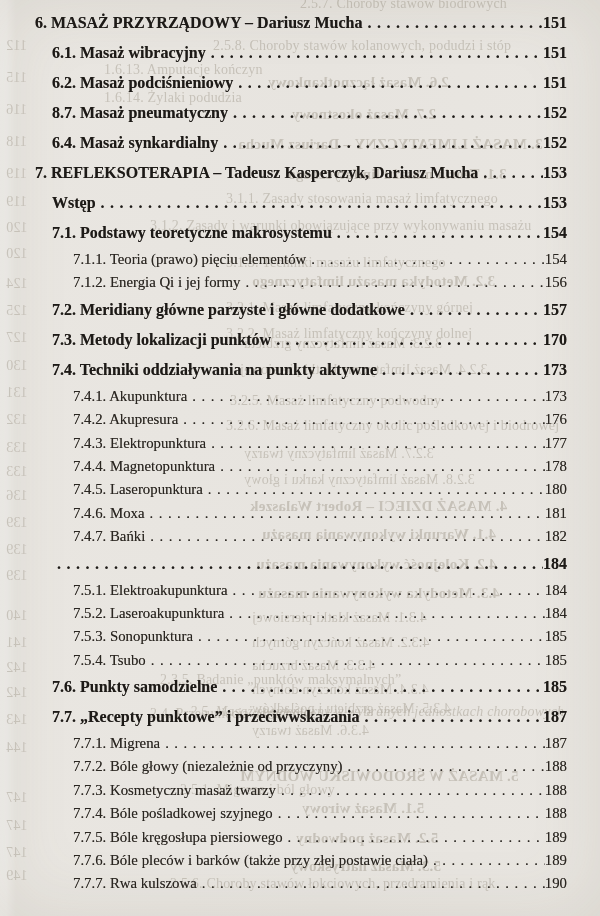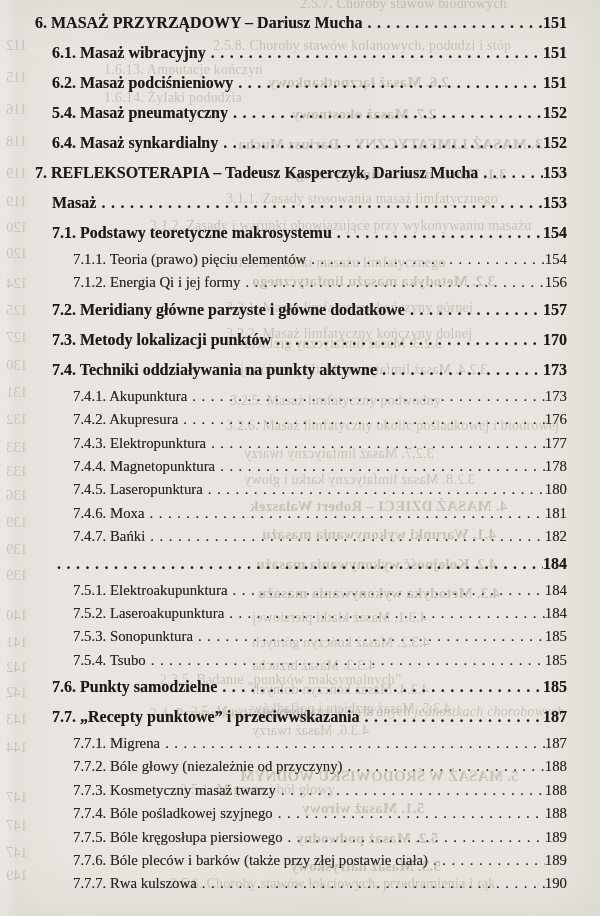--- a/index.html
+++ b/index.html
@@ -132,36 +132,36 @@
         <span class="label">6.1. Masaż wibracyjny</span>
         <span class="dots">..........................................................................................</span>
         <span class="pageno">151</span>
       </div>
       <div class="row b lvl2">
         <span class="label">6.2. Masaż podciśnieniowy</span>
         <span class="dots">..........................................................................................</span>
         <span class="pageno">151</span>
       </div>
       <div class="row b lvl2">
-        <span class="label">5.4. Masaż pneumatyczny</span>
+        <span class="label">8.7. Masaż pneumatyczny</span>
         <span class="dots">..........................................................................................</span>
         <span class="pageno">152</span>
       </div>
       <div class="row b lvl2">
         <span class="label">6.4. Masaż synkardialny</span>
         <span class="dots">..........................................................................................</span>
         <span class="pageno">152</span>
       </div>
       <div class="row b lvl1">
         <span class="label">7. REFLEKSOTERAPIA – Tadeusz Kasperczyk, Dariusz Mucha</span>
         <span class="dots">..........................................................................................</span>
         <span class="pageno">153</span>
       </div>
       <div class="row b lvl2">
-        <span class="label">Masaż</span>
+        <span class="label">Wstęp</span>
         <span class="dots">..........................................................................................</span>
         <span class="pageno">153</span>
       </div>
       <div class="row b lvl2">
         <span class="label">7.1. Podstawy teoretyczne makrosystemu</span>
         <span class="dots">..........................................................................................</span>
         <span class="pageno">154</span>
       </div>
       <div class="row s lvl3">
         <span class="label">7.1.1. Teoria (prawo) pięciu elementów</span>

